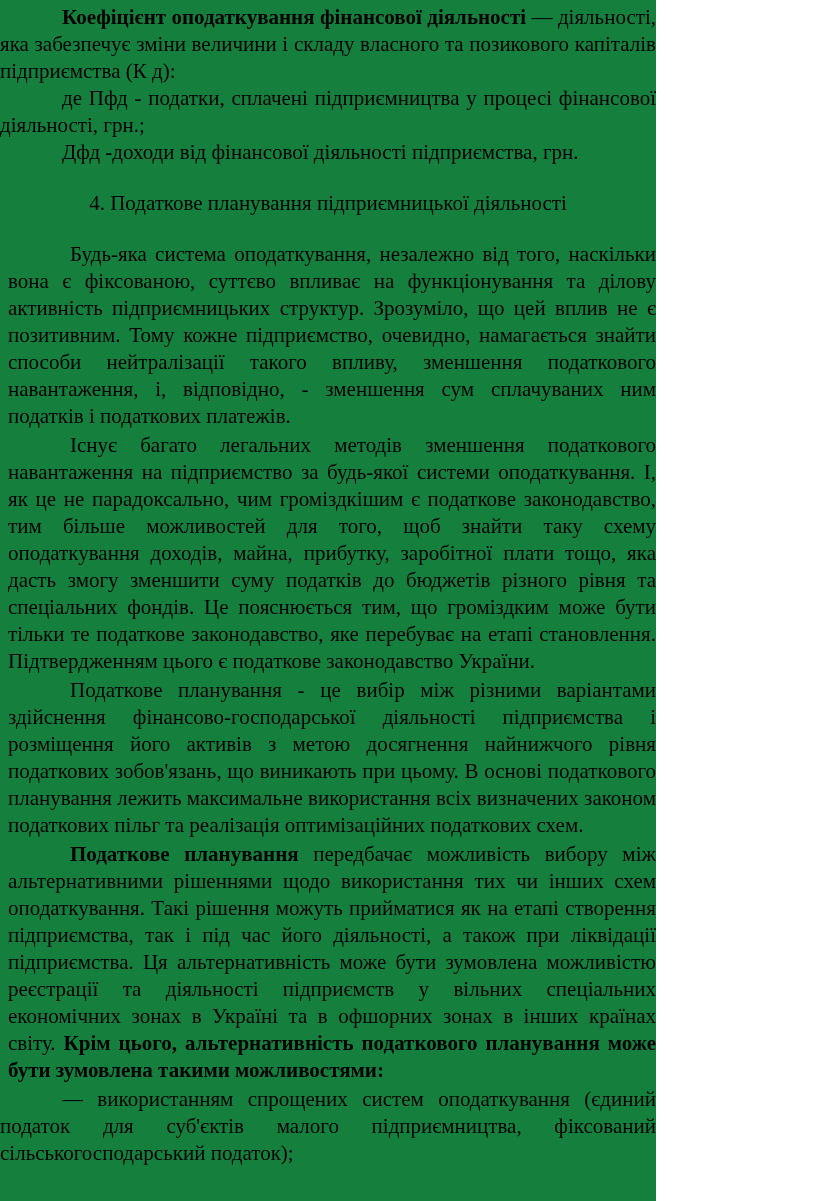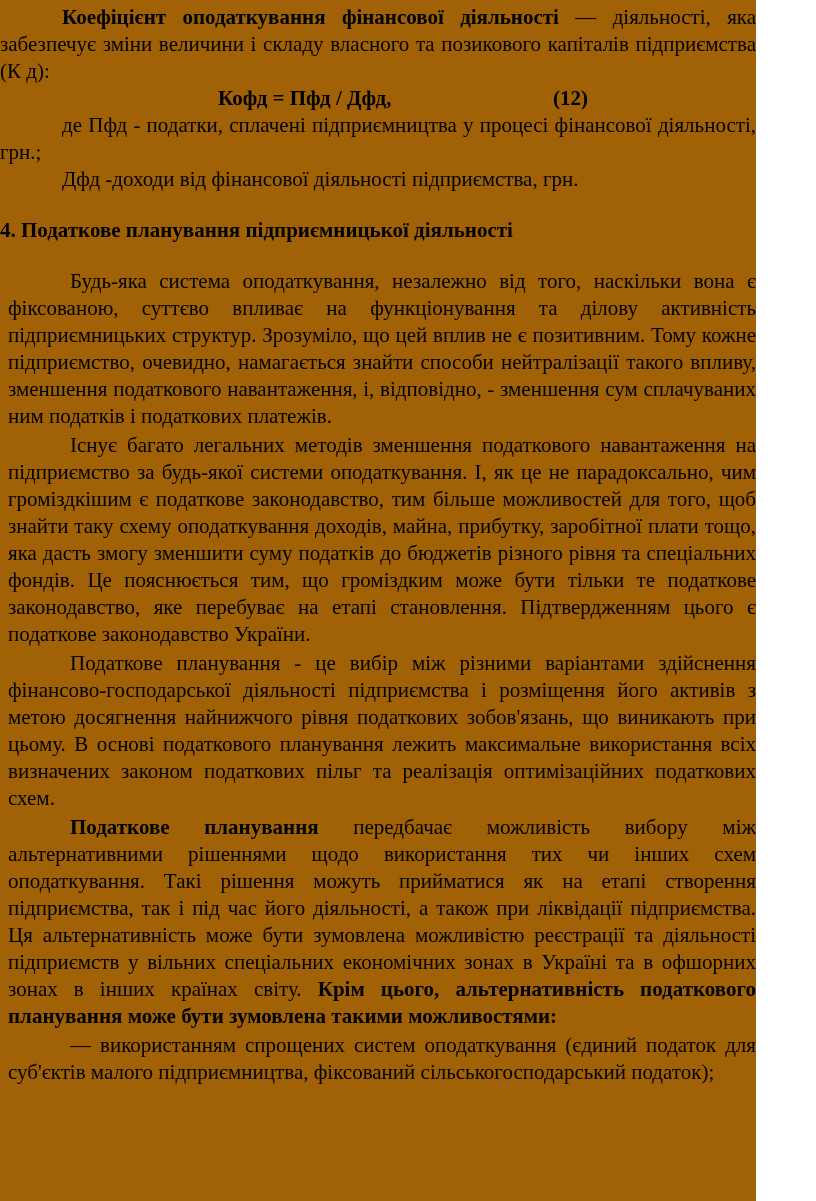--- a/index.html
+++ b/index.html
@@ -2,26 +2,26 @@
 <html lang="uk"><head>
 <meta charset="utf-8">
 <style>
   html, body {
     margin: 0;
     padding: 0;
     background: #ffffff;
   }
   .page {
     position: relative;
-    width: 756px;
+    width: 656px;
     height: 1201px;
     box-sizing: border-box;
     padding-top: 4px;
     overflow: hidden;
-    background: #a16207;
+    background: #15803d;
     color: #000000;
     font-family: "Liberation Serif", "DejaVu Serif", serif;
     font-size: 21px;
     line-height: 27px;
   }
   .para {
     margin: 0;
     text-align: justify;
     text-indent: 62px;
   }
@@ -31,36 +31,33 @@
     display: flex;
     font-weight: bold;
     white-space: nowrap;
   }
   .formula-eq { margin-left: 218px; }
   .formula-num { margin-left: auto; margin-right: 168px; }
   .heading {
     margin: 24px 0;
     font-size: 21px;
     line-height: 27px;
-    font-weight: bold;
+    font-weight: normal;
+    text-align: center;
     text-indent: 0;
   }
-  .list-item { margin-bottom: 3px; padding-left: 8px; }
+  .list-item { margin-bottom: 3px; }
 </style>
 </head>
 <body>
 
 <div class="page">
 
   <p class="para"><span class="bold">Коефіцієнт оподаткування фінансової діяльності</span><span> — діяльності, яка забезпечує зміни величини і складу власного та позикового капіталів підприємства (К  д):</span></p>
 
-  <div class="formula-row">
-    <span class="formula-eq">Кофд = Пфд / Дфд,</span>
-    <span class="formula-num">(12)</span>
-  </div>
 
   <p class="para">де Пфд - податки, сплачені підприємництва у процесі фінансової діяльності, грн.;</p>
 
   <p class="para">Дфд -доходи від фінансової діяльності підприємства, грн.</p>
 
   <h2 class="heading">4. Податкове планування підприємницької діяльності</h2>
 
   <p class="para body-para">Будь-яка система оподаткування, незалежно від того, наскільки вона є фіксованою, суттєво впливає на функціонування та ділову активність підприємницьких структур. Зрозуміло, що цей вплив не є позитивним. Тому кожне підприємство, очевидно, намагається знайти способи нейтралізації такого впливу, зменшення податкового навантаження, і, відповідно, - зменшення сум сплачуваних ним податків і податкових платежів.</p>
 
   <p class="para body-para">Існує багато легальних методів зменшення податкового навантаження на підприємство за будь-якої системи оподаткування. І, як це не парадоксально, чим громіздкішим є податкове законодавство, тим більше можливостей для того, щоб знайти таку схему оподаткування доходів, майна, прибутку, заробітної плати тощо, яка дасть змогу зменшити суму податків до бюджетів різного рівня та спеціальних фондів. Це пояснюється тим, що громіздким може бути тільки те податкове законодавство, яке перебуває на етапі становлення. Підтвердженням цього є податкове законодавство України.</p>

